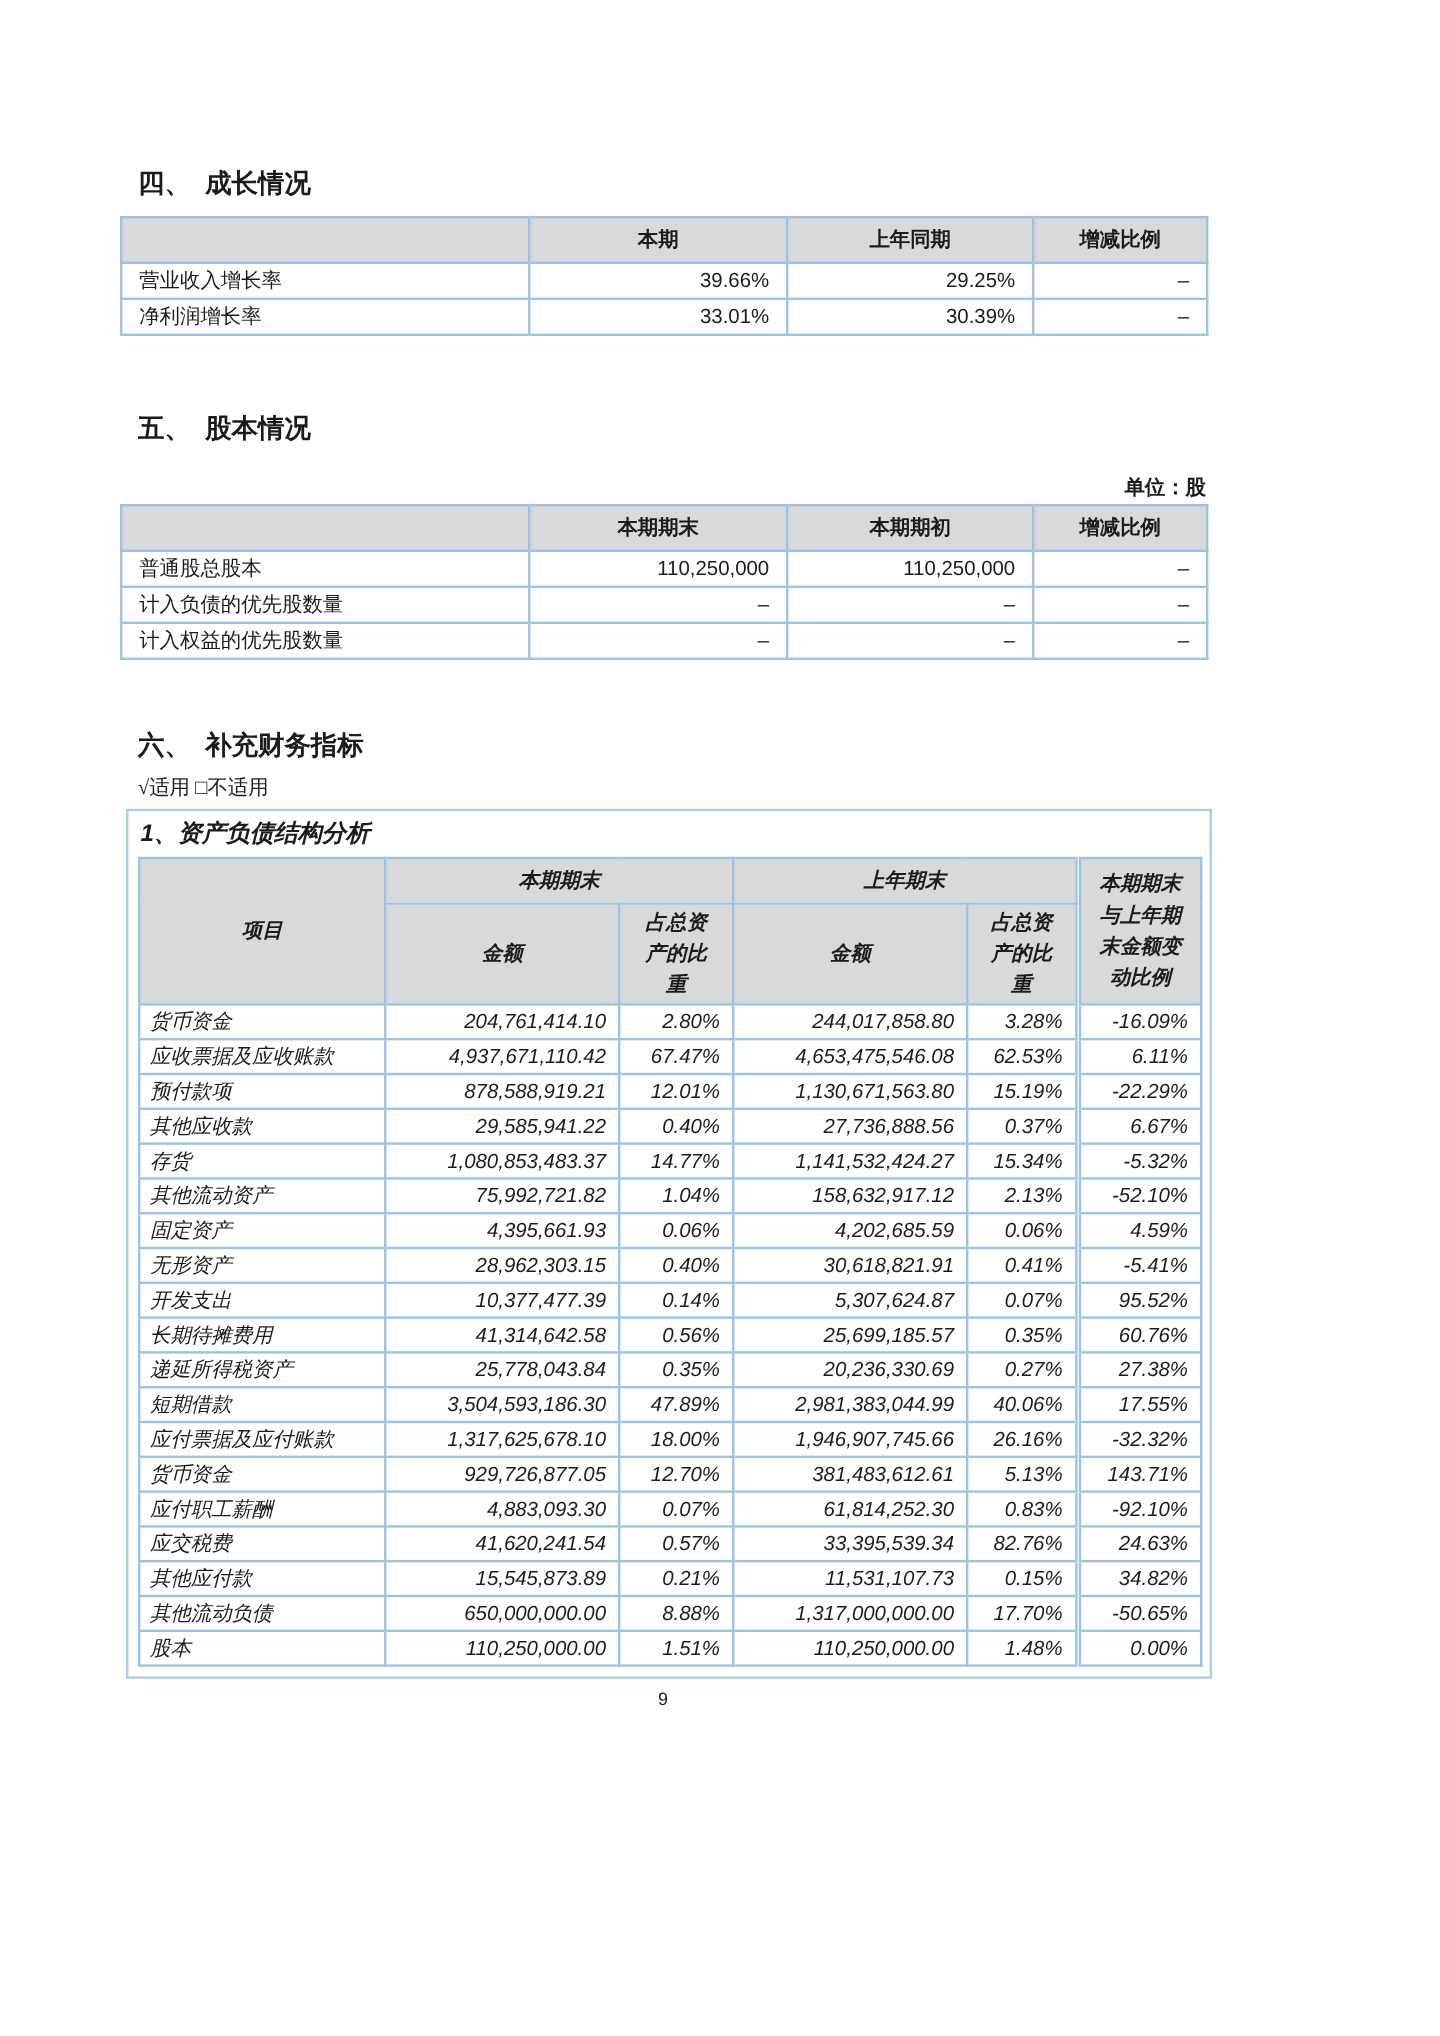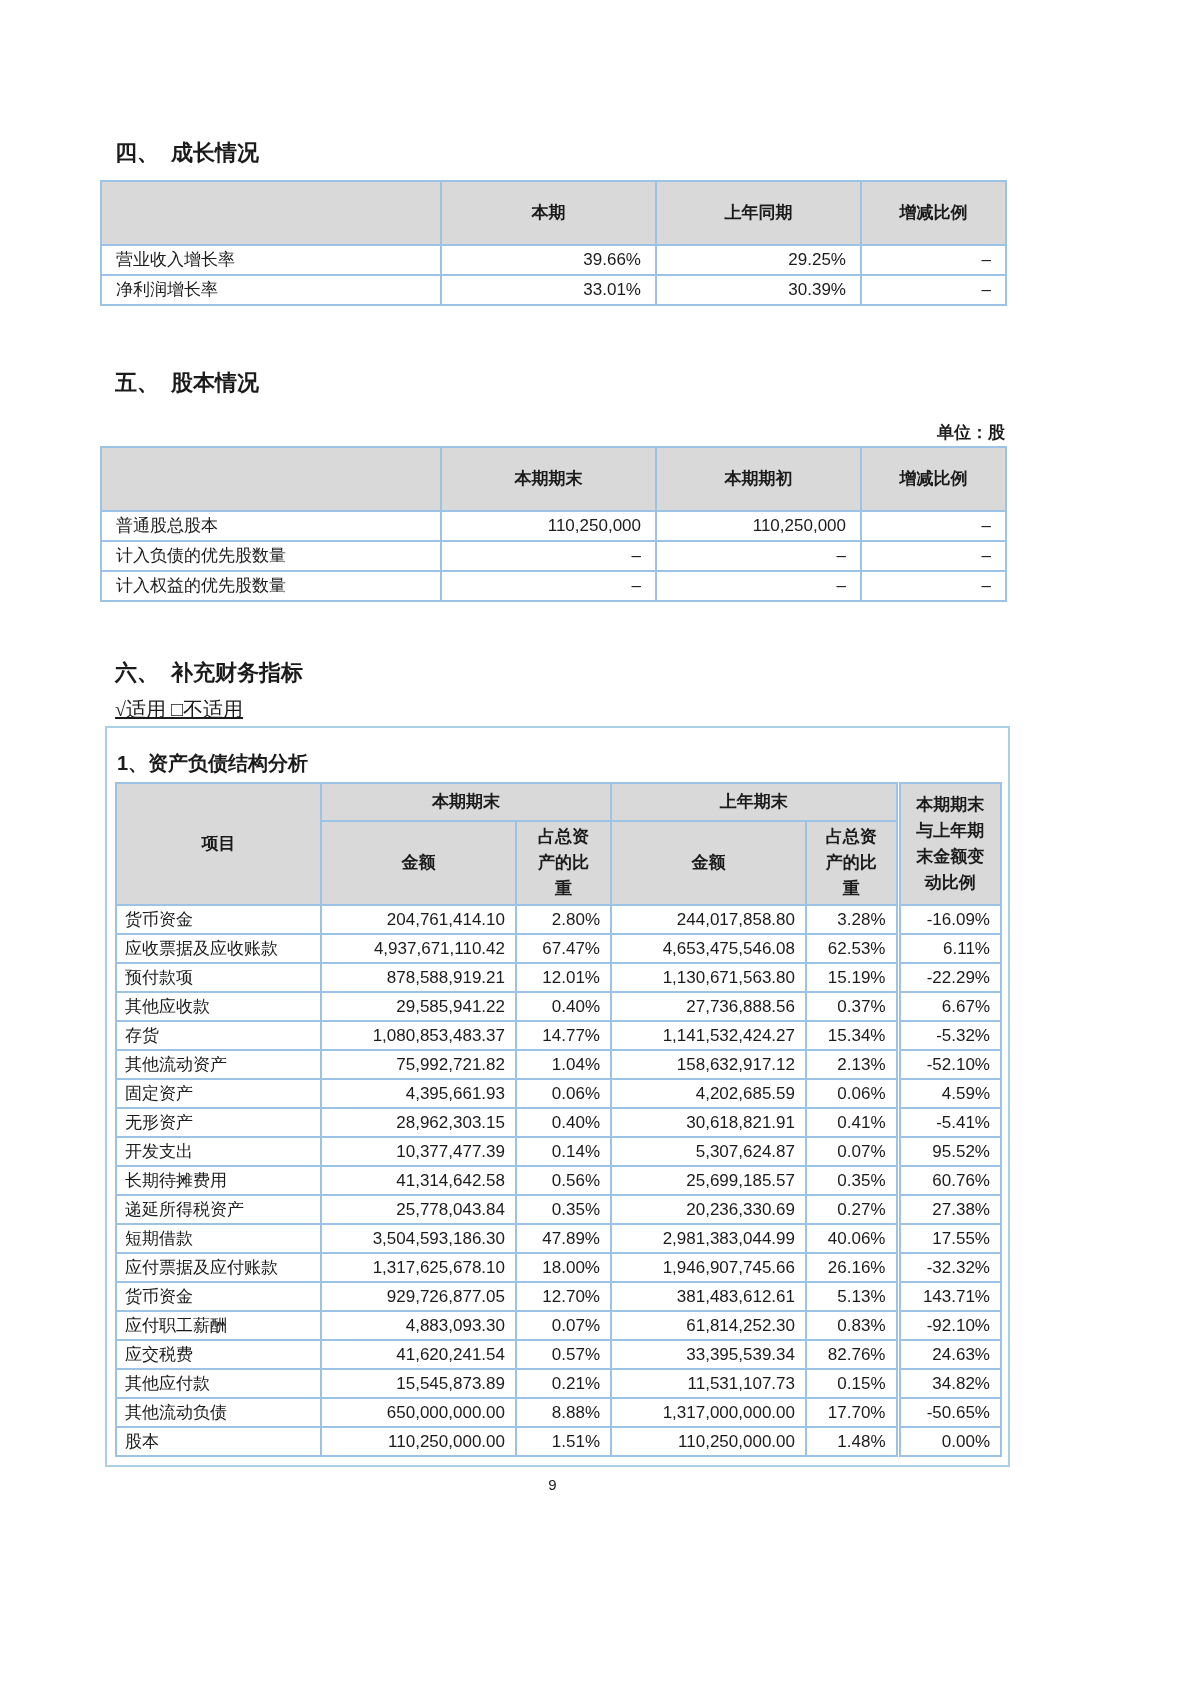--- a/index.html
+++ b/index.html
@@ -21,39 +21,39 @@
   
   table.fin{
     border-collapse:collapse;table-layout:fixed;width:905px;
     font-size:17px;
   }
   table.fin th,table.fin td{
     border:2px solid #9cc3e5;overflow:hidden;white-space:nowrap;
   }
   table.fin th{
     background:#d9d9d9;font-family:"Liberation Sans",sans-serif;
-    font-weight:bold;text-align:center;line-height:30px;padding:16px 6px;
+    font-weight:bold;text-align:center;line-height:30px;padding:3px 6px;
   }
   table.fin td{line-height:24px;padding:2px 14px;}
   td.lbl{text-align:left;}
   td.num{text-align:right;font-family:"Liberation Sans",sans-serif;}
 
   .t1{margin-top:14px;}
   .unit-note{
     text-align:right;font-size:17px;line-height:22px;margin-top:26px;font-weight:bold;
   }
   .t2{margin-top:2px;}
   .h5{margin-top:64px;}
   .h6{margin-top:58px;}
-  .applicability{font-size:20px;line-height:22px;margin-top:12px;margin-left:15px;text-decoration:underline;}
+  .applicability{font-size:17px;line-height:22px;margin-top:12px;margin-left:15px;}
 
   
   .analysis-box{
     box-sizing:border-box;width:905px;margin-top:6px;margin-left:5px;
-    border:2px solid #aad0e6;padding:18px 8px 8px 8px;
+    border:2px solid #aad0e6;padding:2px 8px 8px 8px;font-style:italic;
   }
   .analysis-title{
     font-family:"Liberation Sans",sans-serif;font-weight:bold;
     font-size:20px;line-height:30px;margin:2px 0 4px 2px;
   }
   table.t6{
     border-collapse:collapse;table-layout:fixed;width:885px;font-size:17px;
   }
   table.t6 th,table.t6 td{border:2px solid #9cc3e5;overflow:hidden;}
   table.t6 th{

